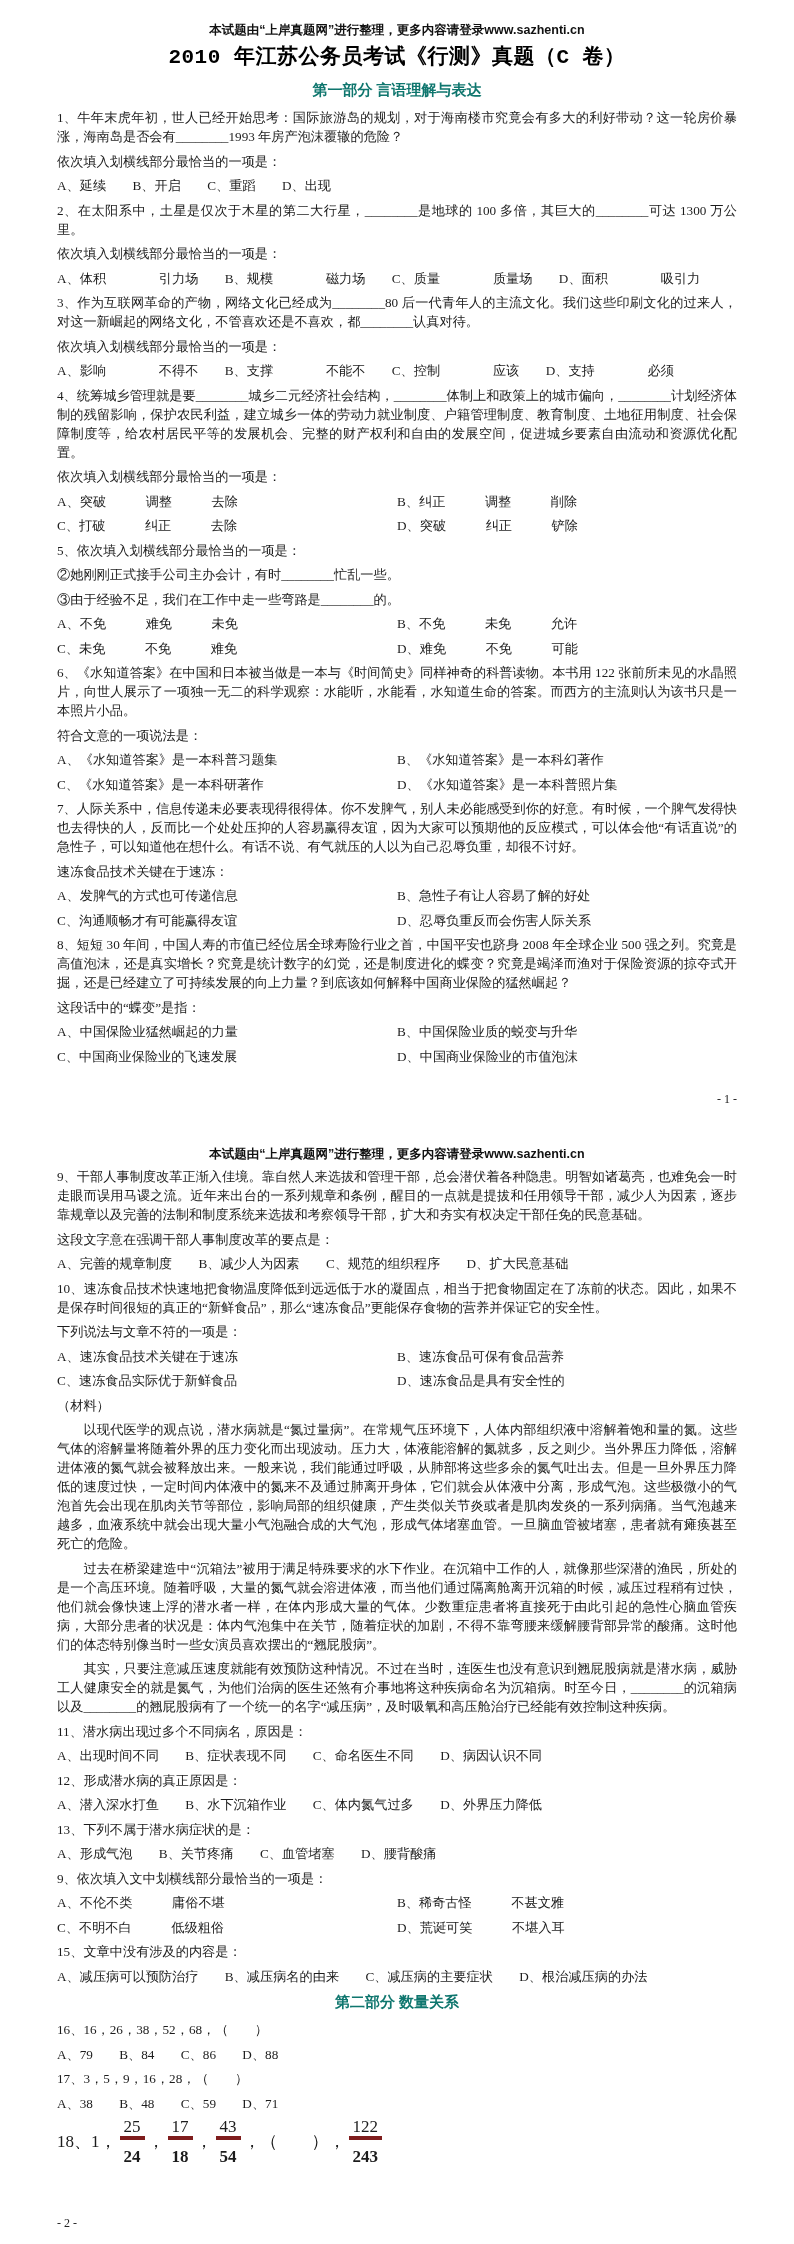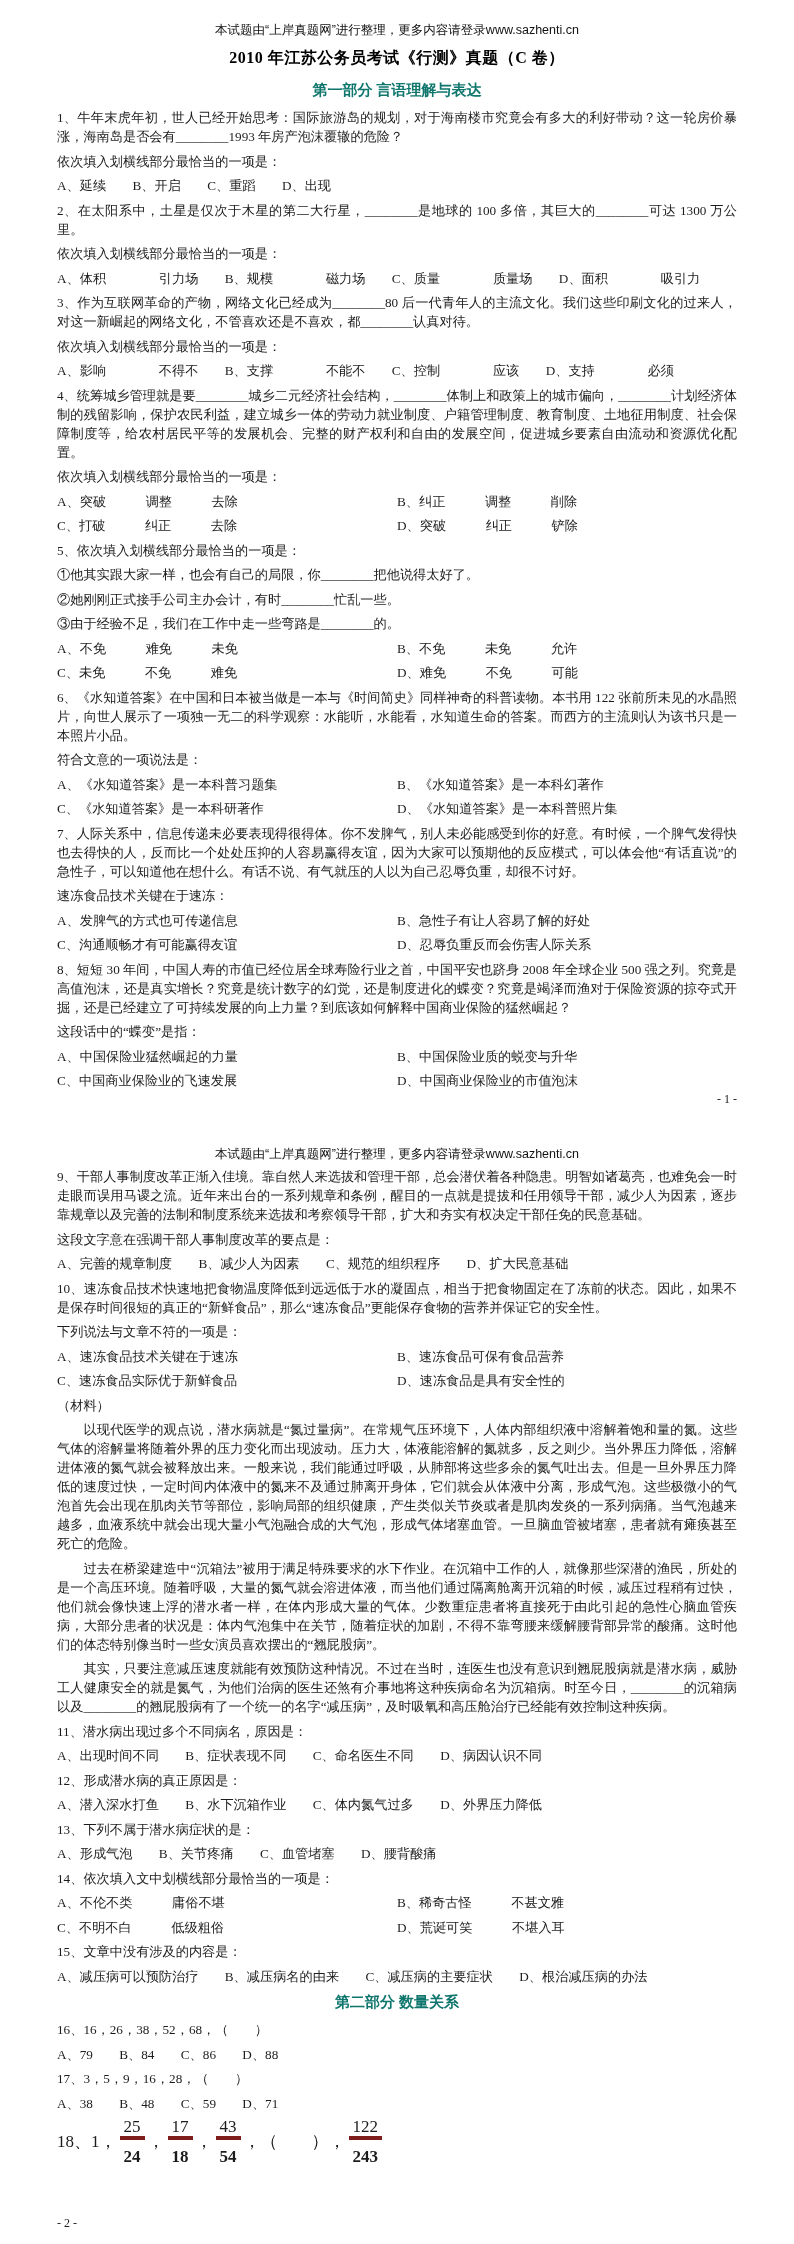--- a/index.html
+++ b/index.html
@@ -15,35 +15,35 @@
     width:794px;
     padding-left:57px;
     padding-right:57px;
     overflow:hidden;
     background:#ffffff;
   }
   #page-1 { height:1130px; padding-top:22px; }
   #page-2 { height:1114px; padding-top:16px; }
   .note {
     text-align:center;
-    font-weight:400;
+    font-weight:700;
     font-size:12.5px;
     line-height:17px;
     margin:0 0 4px 0;
     font-family:"Liberation Sans","DejaVu Sans",sans-serif;
     color:#111;
   }
   .title {
     text-align:center;
     font-weight:700;
-    font-size:16px;
+    font-size:21px;
     line-height:29px;
     margin:0 0 7px 0;
     letter-spacing:0.5px;
-    font-family:Liberation Serif, serif;
+    font-family:Liberation Mono, monospace;
     color:#000;
   }
   .section {
     text-align:center;
     font-weight:700;
     font-size:15px;
     line-height:22px;
     margin:0 0 7px 0;
     font-family:"Liberation Sans","DejaVu Sans",sans-serif;
     color:#0f766e;
@@ -122,21 +122,20 @@
   <div class="optrow">
     <span class="cell">A、突破　　　调整　　　去除</span>
     <span class="cell">B、纠正　　　调整　　　削除</span>
   </div>
   <div class="optrow">
     <span class="cell">C、打破　　　纠正　　　去除</span>
     <span class="cell">D、突破　　　纠正　　　铲除</span>
   </div>
 
   <p class="ln">5、依次填入划横线部分最恰当的一项是：</p>
-  <p class="ln">①他其实跟大家一样，也会有自己的局限，你________把他说得太好了。</p>
   <p class="ln">②她刚刚正式接手公司主办会计，有时________忙乱一些。</p>
   <p class="ln">③由于经验不足，我们在工作中走一些弯路是________的。</p>
   <div class="optrow">
     <span class="cell">A、不免　　　难免　　　未免</span>
     <span class="cell">B、不免　　　未免　　　允许</span>
   </div>
   <div class="optrow">
     <span class="cell">C、未免　　　不免　　　难免</span>
     <span class="cell">D、难免　　　不免　　　可能</span>
   </div>
@@ -200,21 +199,21 @@
   <p class="ln indent">过去在桥梁建造中“沉箱法”被用于满足特殊要求的水下作业。在沉箱中工作的人，就像那些深潜的渔民，所处的是一个高压环境。随着呼吸，大量的氮气就会溶进体液，而当他们通过隔离舱离开沉箱的时候，减压过程稍有过快，他们就会像快速上浮的潜水者一样，在体内形成大量的气体。少数重症患者将直接死于由此引起的急性心脑血管疾病，大部分患者的状况是：体内气泡集中在关节，随着症状的加剧，不得不靠弯腰来缓解腰背部异常的酸痛。这时他们的体态特别像当时一些女演员喜欢摆出的“翘屁股病”。</p>
   <p class="ln indent">其实，只要注意减压速度就能有效预防这种情况。不过在当时，连医生也没有意识到翘屁股病就是潜水病，威胁工人健康安全的就是氮气，为他们治病的医生还煞有介事地将这种疾病命名为沉箱病。时至今日，________的沉箱病以及________的翘屁股病有了一个统一的名字“减压病”，及时吸氧和高压舱治疗已经能有效控制这种疾病。</p>
 
   <p class="ln">11、潜水病出现过多个不同病名，原因是：</p>
   <p class="ln">A、出现时间不同　　B、症状表现不同　　C、命名医生不同　　D、病因认识不同</p>
   <p class="ln">12、形成潜水病的真正原因是：</p>
   <p class="ln">A、潜入深水打鱼　　B、水下沉箱作业　　C、体内氮气过多　　D、外界压力降低</p>
   <p class="ln">13、下列不属于潜水病症状的是：</p>
   <p class="ln">A、形成气泡　　B、关节疼痛　　C、血管堵塞　　D、腰背酸痛</p>
 
-  <p class="ln">14、依次填入文中划横线部分最恰当的一项是：</p>
+  <p class="ln">9、依次填入文中划横线部分最恰当的一项是：</p>
   <div class="optrow">
     <span class="cell">A、不伦不类　　　庸俗不堪</span>
     <span class="cell">B、稀奇古怪　　　不甚文雅</span>
   </div>
   <div class="optrow">
     <span class="cell">C、不明不白　　　低级粗俗</span>
     <span class="cell">D、荒诞可笑　　　不堪入耳</span>
   </div>
 
   <p class="ln">15、文章中没有涉及的内容是：</p>

